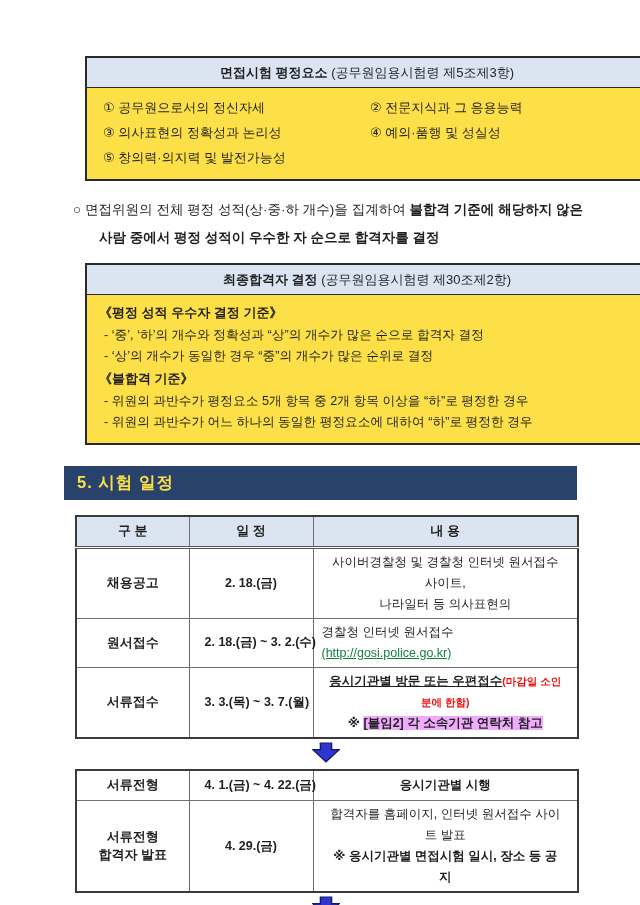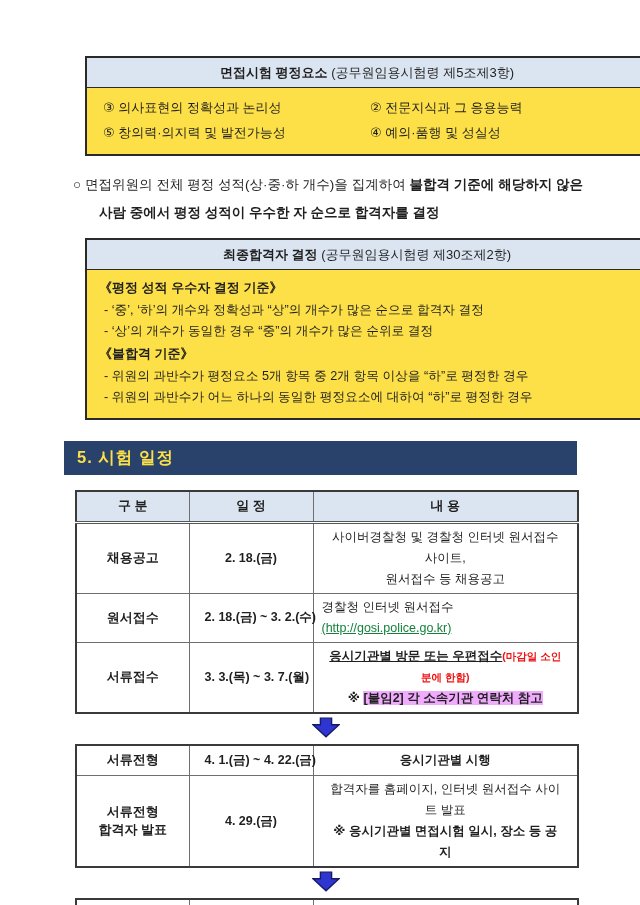--- a/index.html
+++ b/index.html
@@ -69,20 +69,21 @@
 </head>
 <body>
 
 <div class="box eval-box">
   <div class="box-header">
     <span class="bold">면접시험 평정요소</span>
     <span>(공무원임용시험령 제5조제3항)</span>
   </div>
   <div class="eval-cols">
     <div class="eval-col">
+      <div>① 공무원으로서의 정신자세</div>
       <div>③ 의사표현의 정확성과 논리성</div>
       <div>⑤ 창의력·의지력 및 발전가능성</div>
     </div>
     <div class="eval-col">
       <div>② 전문지식과 그 응용능력</div>
       <div>④ 예의·품행 및 성실성</div>
     </div>
   </div>
 </div>
 
@@ -117,21 +118,21 @@
       <tr>
     <th>구 분</th>
     <th>일 정</th>
     <th>내 용</th>
   </tr>
   <tr class="row-tall">
     <td class="cell-label">채용공고</td>
     <td class="cell-date">2. 18.(금)</td>
     <td class="cell-content">
       <div>사이버경찰청 및 경찰청 인터넷 원서접수사이트,</div>
-      <div>원서접수 등 채용공고</div>
+      <div>나라일터 등 의사표현의</div>
     </td>
   </tr>
   <tr class="row-mid">
     <td class="cell-label">원서접수</td>
     <td class="cell-date">2. 18.(금) ~ 3. 2.(수)</td>
     <td class="cell-content left"><span>경찰청 인터넷 원서접수</span><a class="link-blue" href="#">(http://gosi.police.go.kr)</a></td>
   </tr>
   <tr class="row-tall">
     <td class="cell-label">서류접수</td>
     <td class="cell-date">3. 3.(목) ~ 3. 7.(월)</td>

